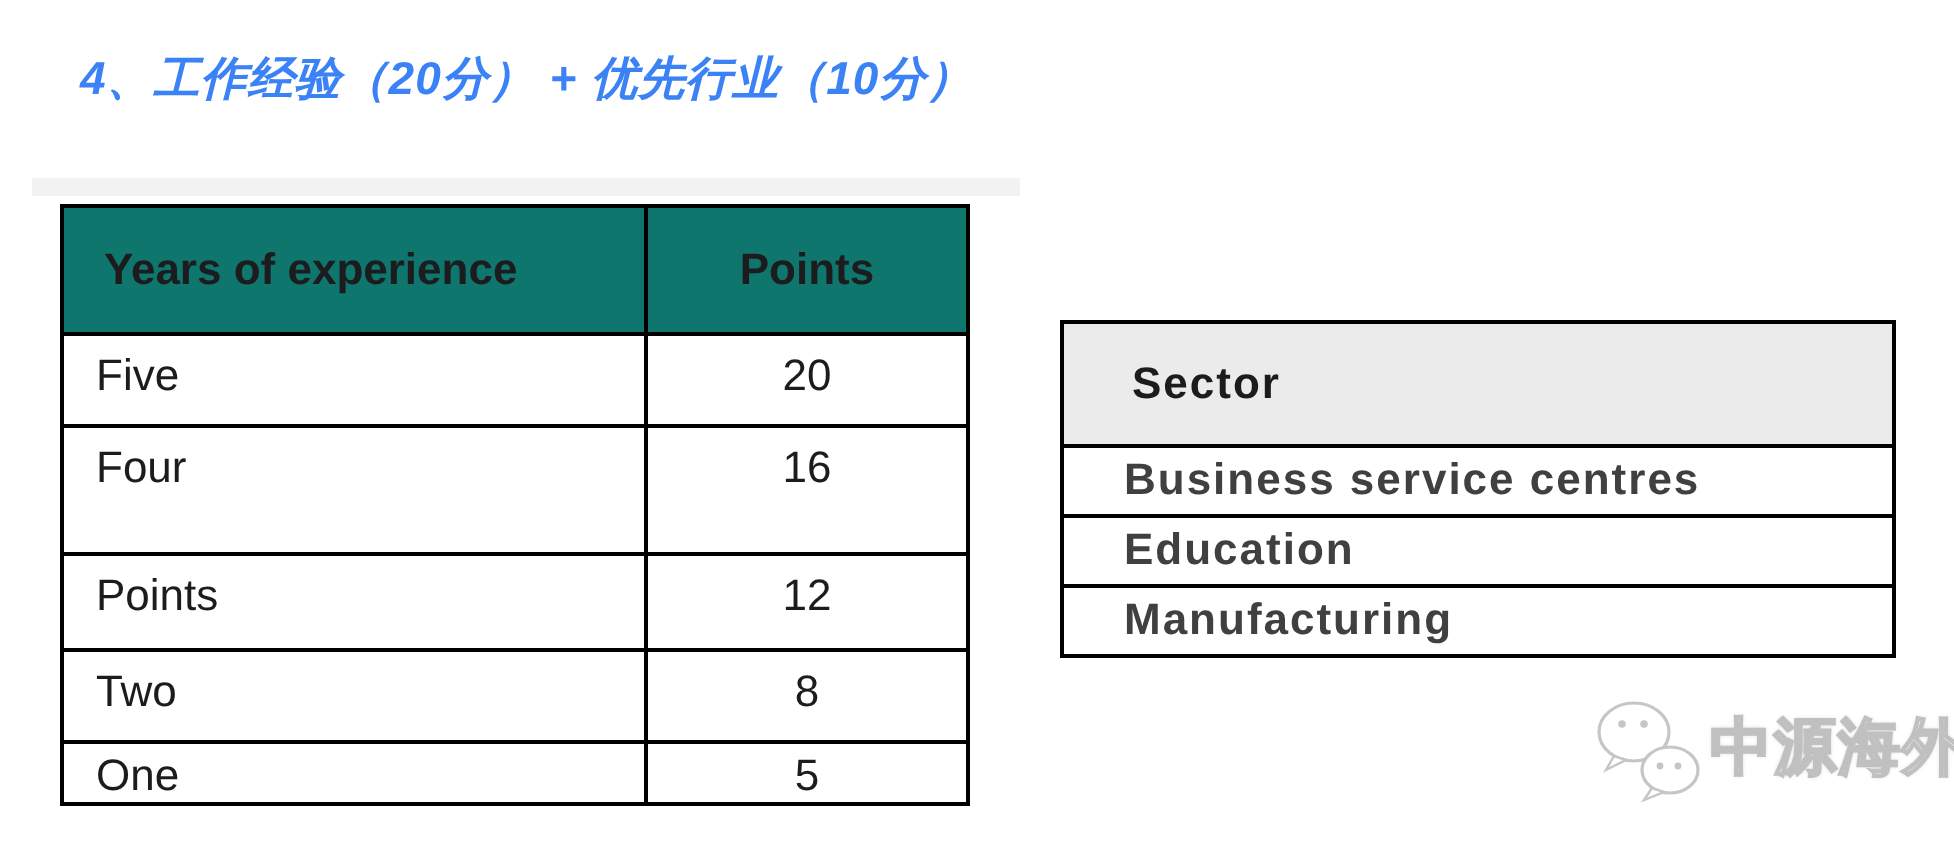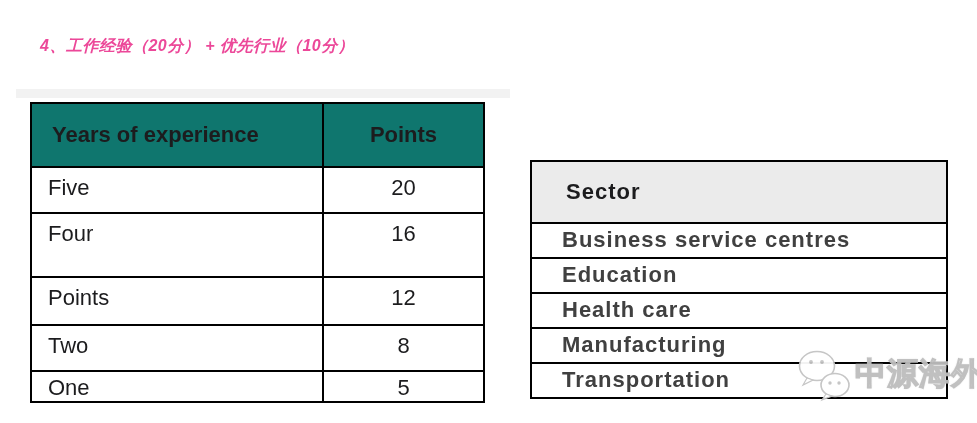--- a/index.html
+++ b/index.html
@@ -7,25 +7,25 @@
   body {
     width: 977px; height: 423px;
     position: relative;
     overflow: hidden;
     font-family: "Liberation Sans", "DejaVu Sans", sans-serif;
   }
 
   
   .heading {
     position: absolute;
-    left: 40px; top: 36px;
-    font-size: 16px;
+    left: 40px; top: 24px;
+    font-size: 23px;
     font-weight: bold;
     font-style: italic;
-    color: #ec4899;
+    color: #3b82f6;
     letter-spacing: 0.5px;
     white-space: nowrap;
   }
 
   
   .top-strip {
     position: absolute;
     left: 16px; top: 89px;
     width: 494px; height: 9px;
     background: #f2f2f2;
@@ -151,27 +151,21 @@
     </tr>
   </thead>
   <tbody>
     <tr>
         <td>Business service centres</td>
       </tr>
     <tr>
         <td>Education</td>
       </tr>
     <tr>
-        <td>Health care</td>
-      </tr>
-    <tr>
         <td>Manufacturing</td>
-      </tr>
-    <tr>
-        <td>Transportation</td>
       </tr>
   </tbody>
 </table>
 
 <div class="watermark">
   <span class="wm-icon">
     <svg viewBox="0 0 62 58" width="62" height="58" xmlns="http://www.w3.org/2000/svg">
 
       <ellipse cx="24" cy="21" rx="17.5" ry="14.5" fill="#ffffff" stroke="#c3c3c3" stroke-width="1.6"></ellipse>
       <path d="M14 33 L10 40 L20 35 Z" fill="#ffffff" stroke="#c3c3c3" stroke-width="1.2"></path>

